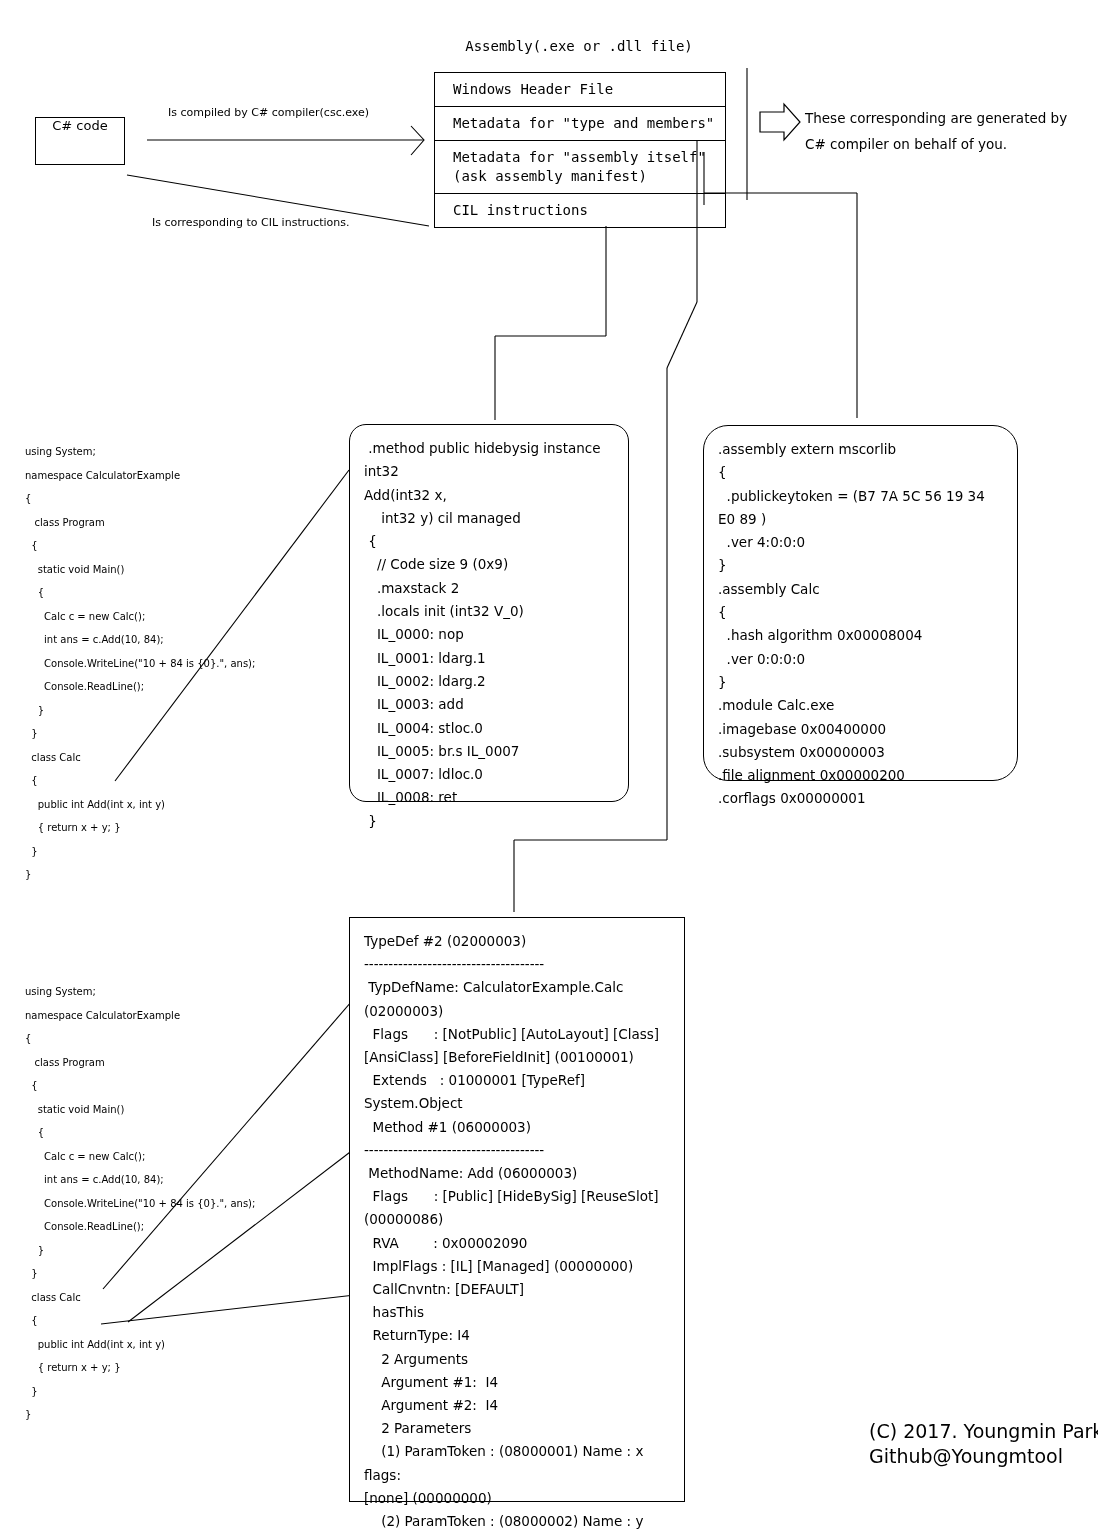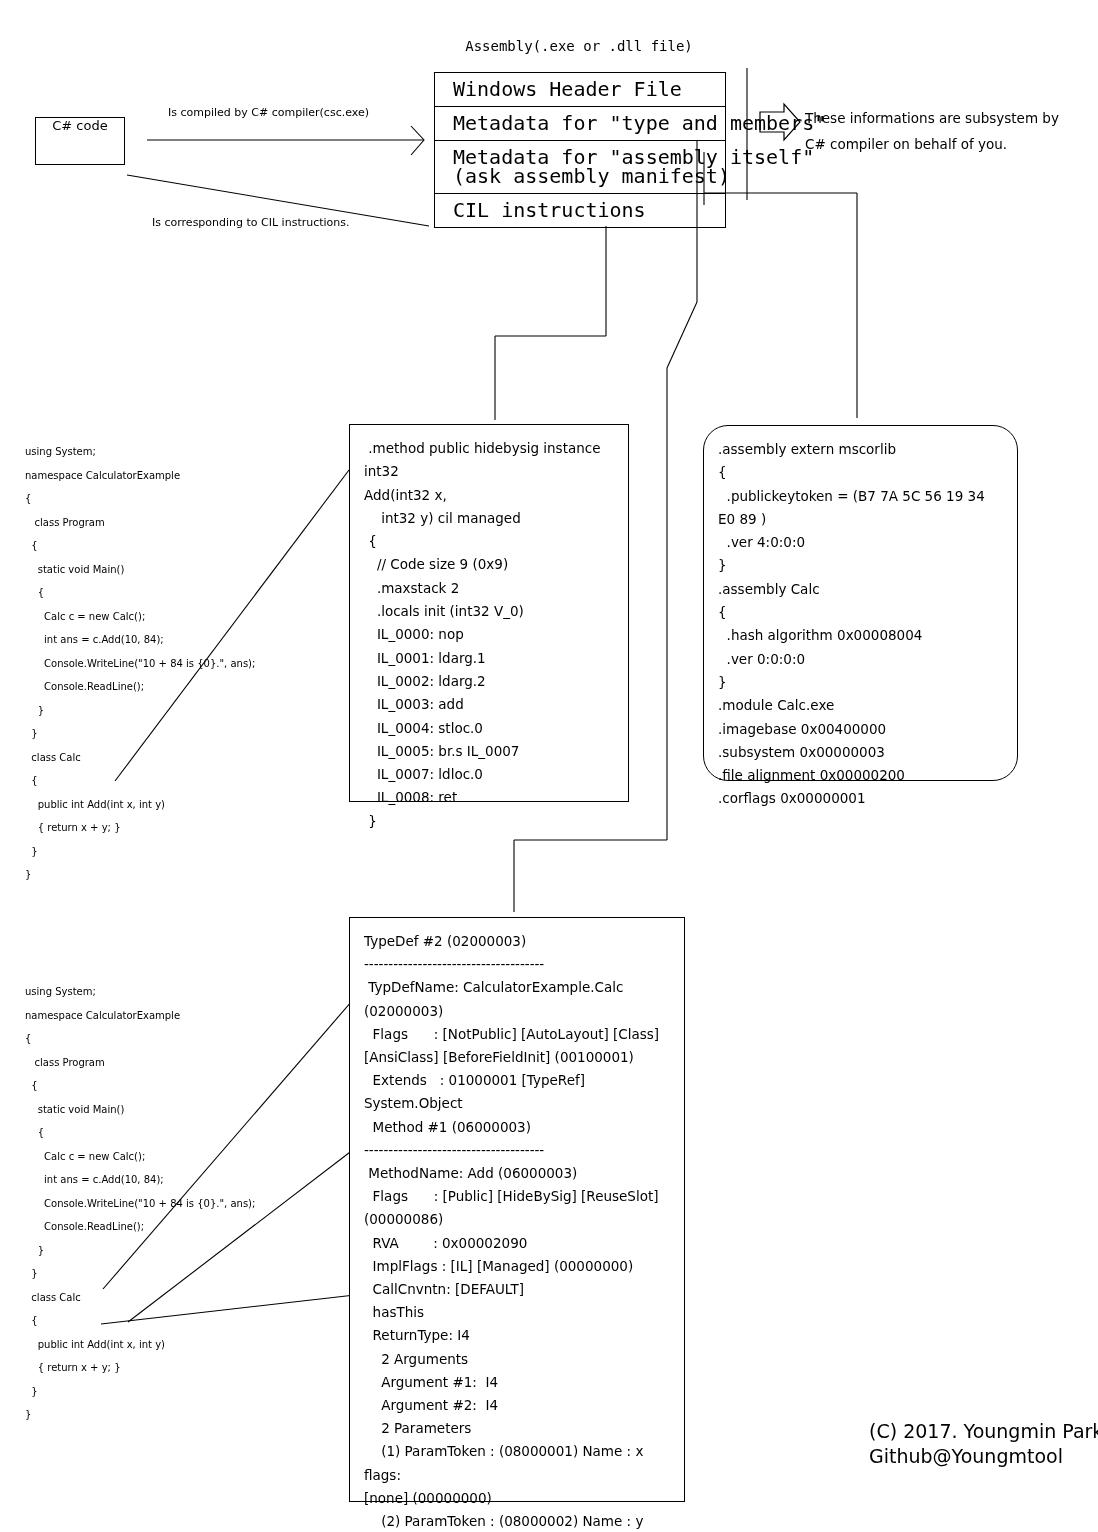--- a/index.html
+++ b/index.html
@@ -6,40 +6,40 @@
   body{width:1098px;height:1532px;position:relative;overflow:hidden;
        font-family:"DejaVu Sans",sans-serif;color:#000;}
   .stage{position:absolute;left:0;top:0;width:1098px;height:1532px;}
   svg.lines{position:absolute;left:0;top:0;width:1098px;height:1532px;pointer-events:none;}
 
   #assembly-title{position:absolute;left:434px;top:38px;width:290px;text-align:center;
     font-family:"DejaVu Sans Mono",monospace;font-size:14px;white-space:nowrap;}
 
   #assembly-box{position:absolute;left:434px;top:72px;width:290px;border:1.5px solid #000;}
   #assembly-box .row{border-bottom:1.5px solid #000;padding:7px 0 7px 18px;
-     font-family:"DejaVu Sans Mono",monospace;font-size:20px;line-height:19px;white-space:pre;}
+     font-family:"DejaVu Sans Mono",monospace;font-size:14px;line-height:19px;white-space:pre;}
   #assembly-box .row:last-child{border-bottom:none;}
 
   .cs-code{position:absolute;font-family:"DejaVu Sans",sans-serif;font-size:10px;
     line-height:23.5px;white-space:pre;}
 
   #csharp-box{position:absolute;left:35px;top:117px;width:88px;height:46px;
     border:1.2px solid #000;display:flex;align-items:flex-start;justify-content:center;
     font-family:"DejaVu Sans",sans-serif;font-size:13px;}
 
   .lbl{position:absolute;font-family:"DejaVu Sans",sans-serif;font-size:11px;white-space:pre;}
 
   #note-right{position:absolute;left:805px;top:105px;width:270px;
     font-family:"DejaVu Sans",sans-serif;font-size:13.5px;line-height:26px;}
 
   .codebox{position:absolute;border:1.2px solid #000;background:#fff;}
   .codebox .inner{padding:12px 14px;font-family:"DejaVu Sans",sans-serif;
     font-size:13.5px;line-height:23.3px;white-space:pre-wrap;}
 
-  #cil-box{left:349px;top:424px;width:278px;height:376px;}
+  #cil-box{left:349px;top:424px;width:278px;height:376px;border-radius:17px;}
   #manifest-box{left:703px;top:425px;width:313px;height:354px;border-radius:25px;}
   #typedef-box{left:349px;top:917px;width:334px;height:583px;}
   #typedef-box .inner{line-height:23.2px;}
 
   #copyright{position:absolute;left:869px;top:1419px;
     font-family:"DejaVu Sans",sans-serif;font-size:19px;line-height:25px;white-space:pre;}
 </style>
 </head>
 <body>
 
@@ -91,21 +91,21 @@
     <div class="row">CIL instructions</div>
   </div>
 
   <div id="csharp-box">
     <span>C# code</span>
   </div>
 
   <div class="lbl" style="left:168px;top:106px;">Is compiled by C# compiler(csc.exe)</div>
   <div class="lbl" style="left:152px;top:216px;">Is corresponding to CIL instructions.</div>
 
-  <div id="note-right">These informations are subsystem by C# compiler on behalf of you.</div>
+  <div id="note-right">These corresponding are generated by C# compiler on behalf of you.</div>
 
   <div class="cs-code" style="left:25px;top:440px;">using System;
 namespace CalculatorExample
 {
    class Program
   {
     static void Main()
     {
       Calc c = new Calc();
       int ans = c.Add(10, 84);

